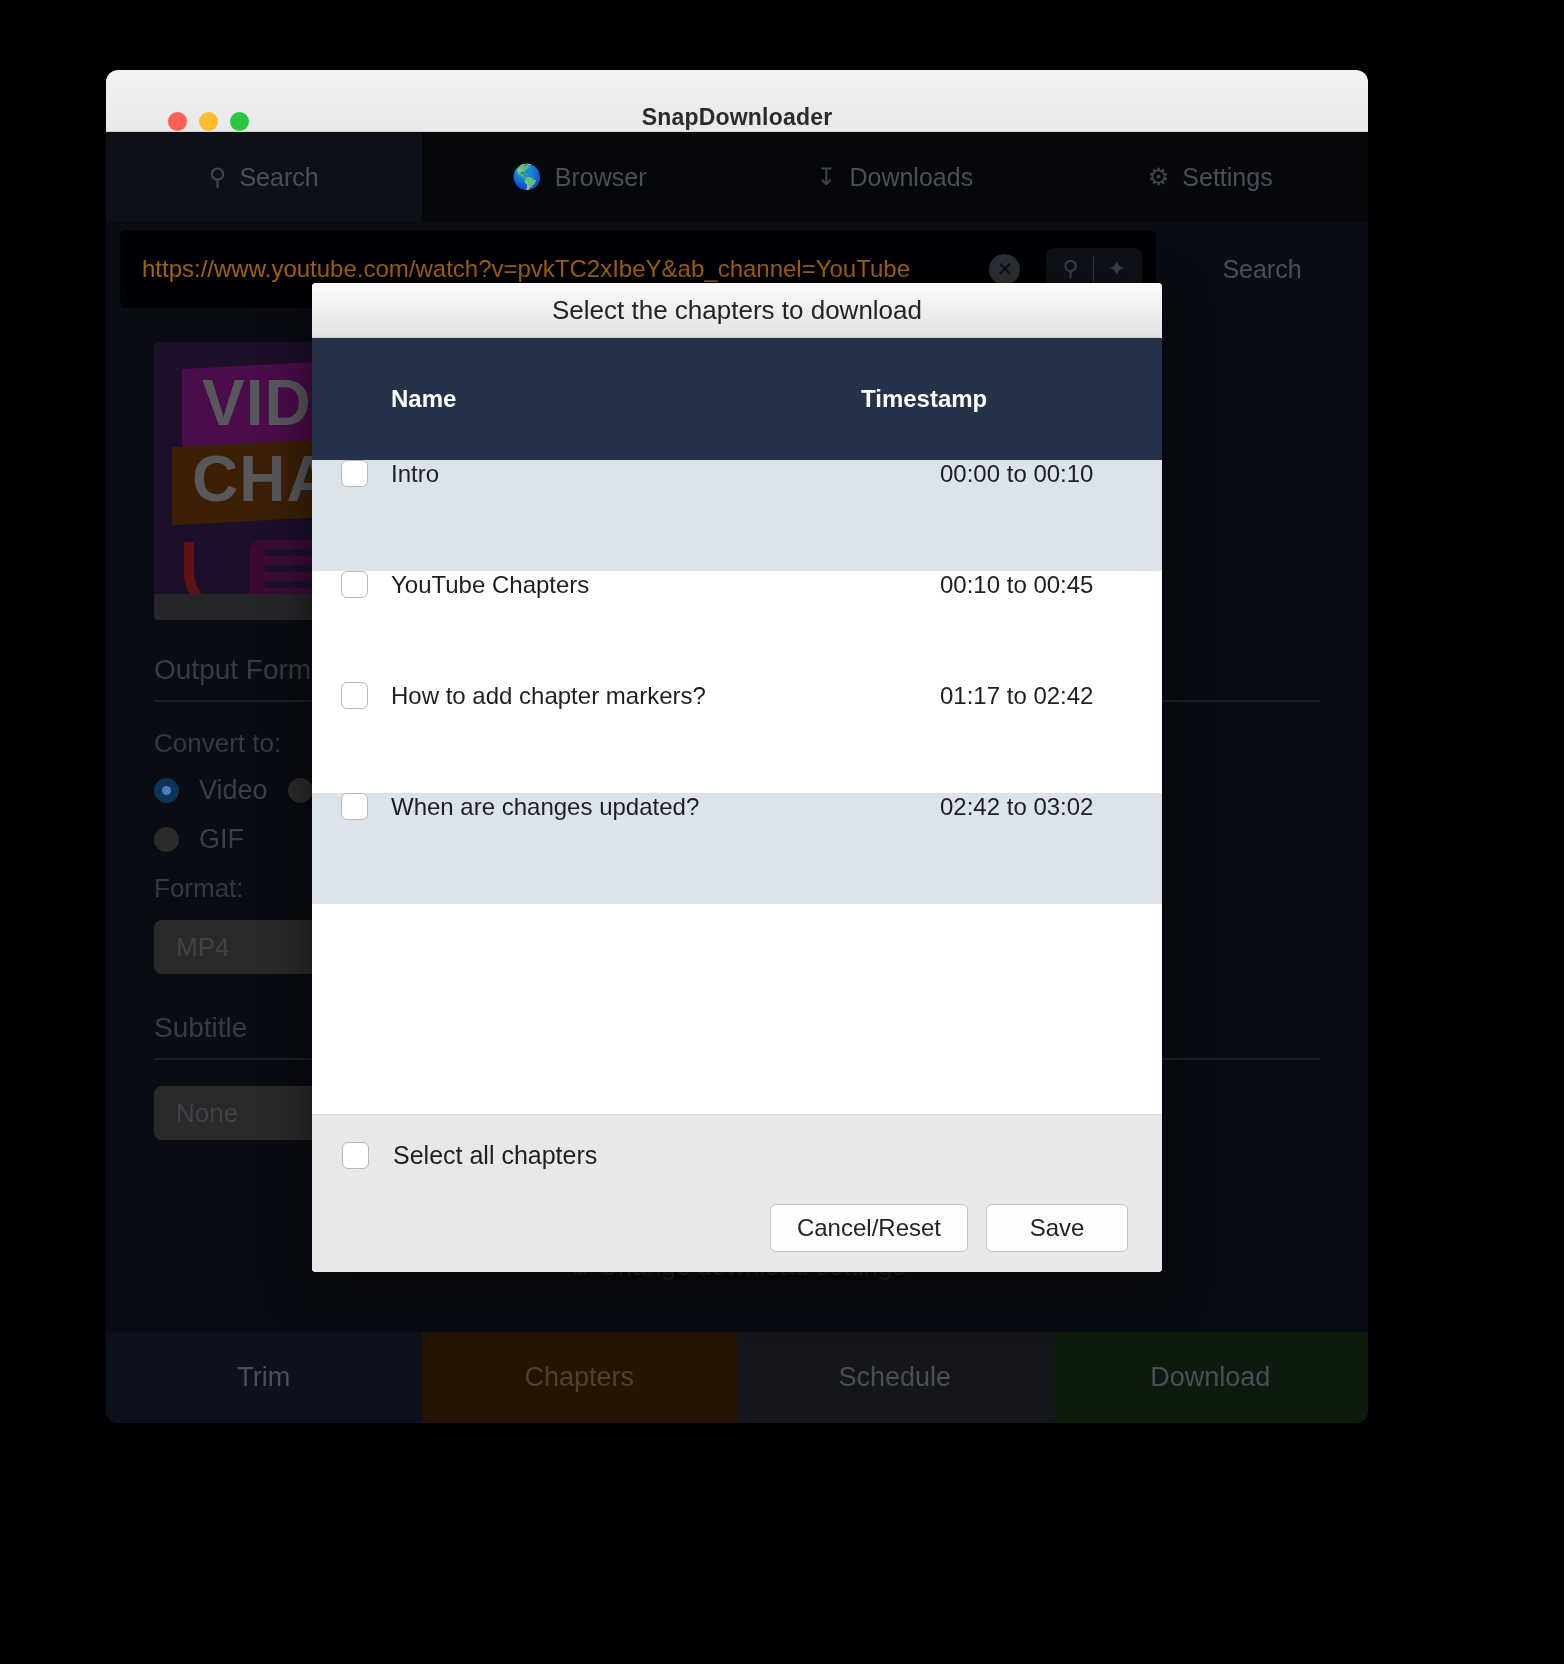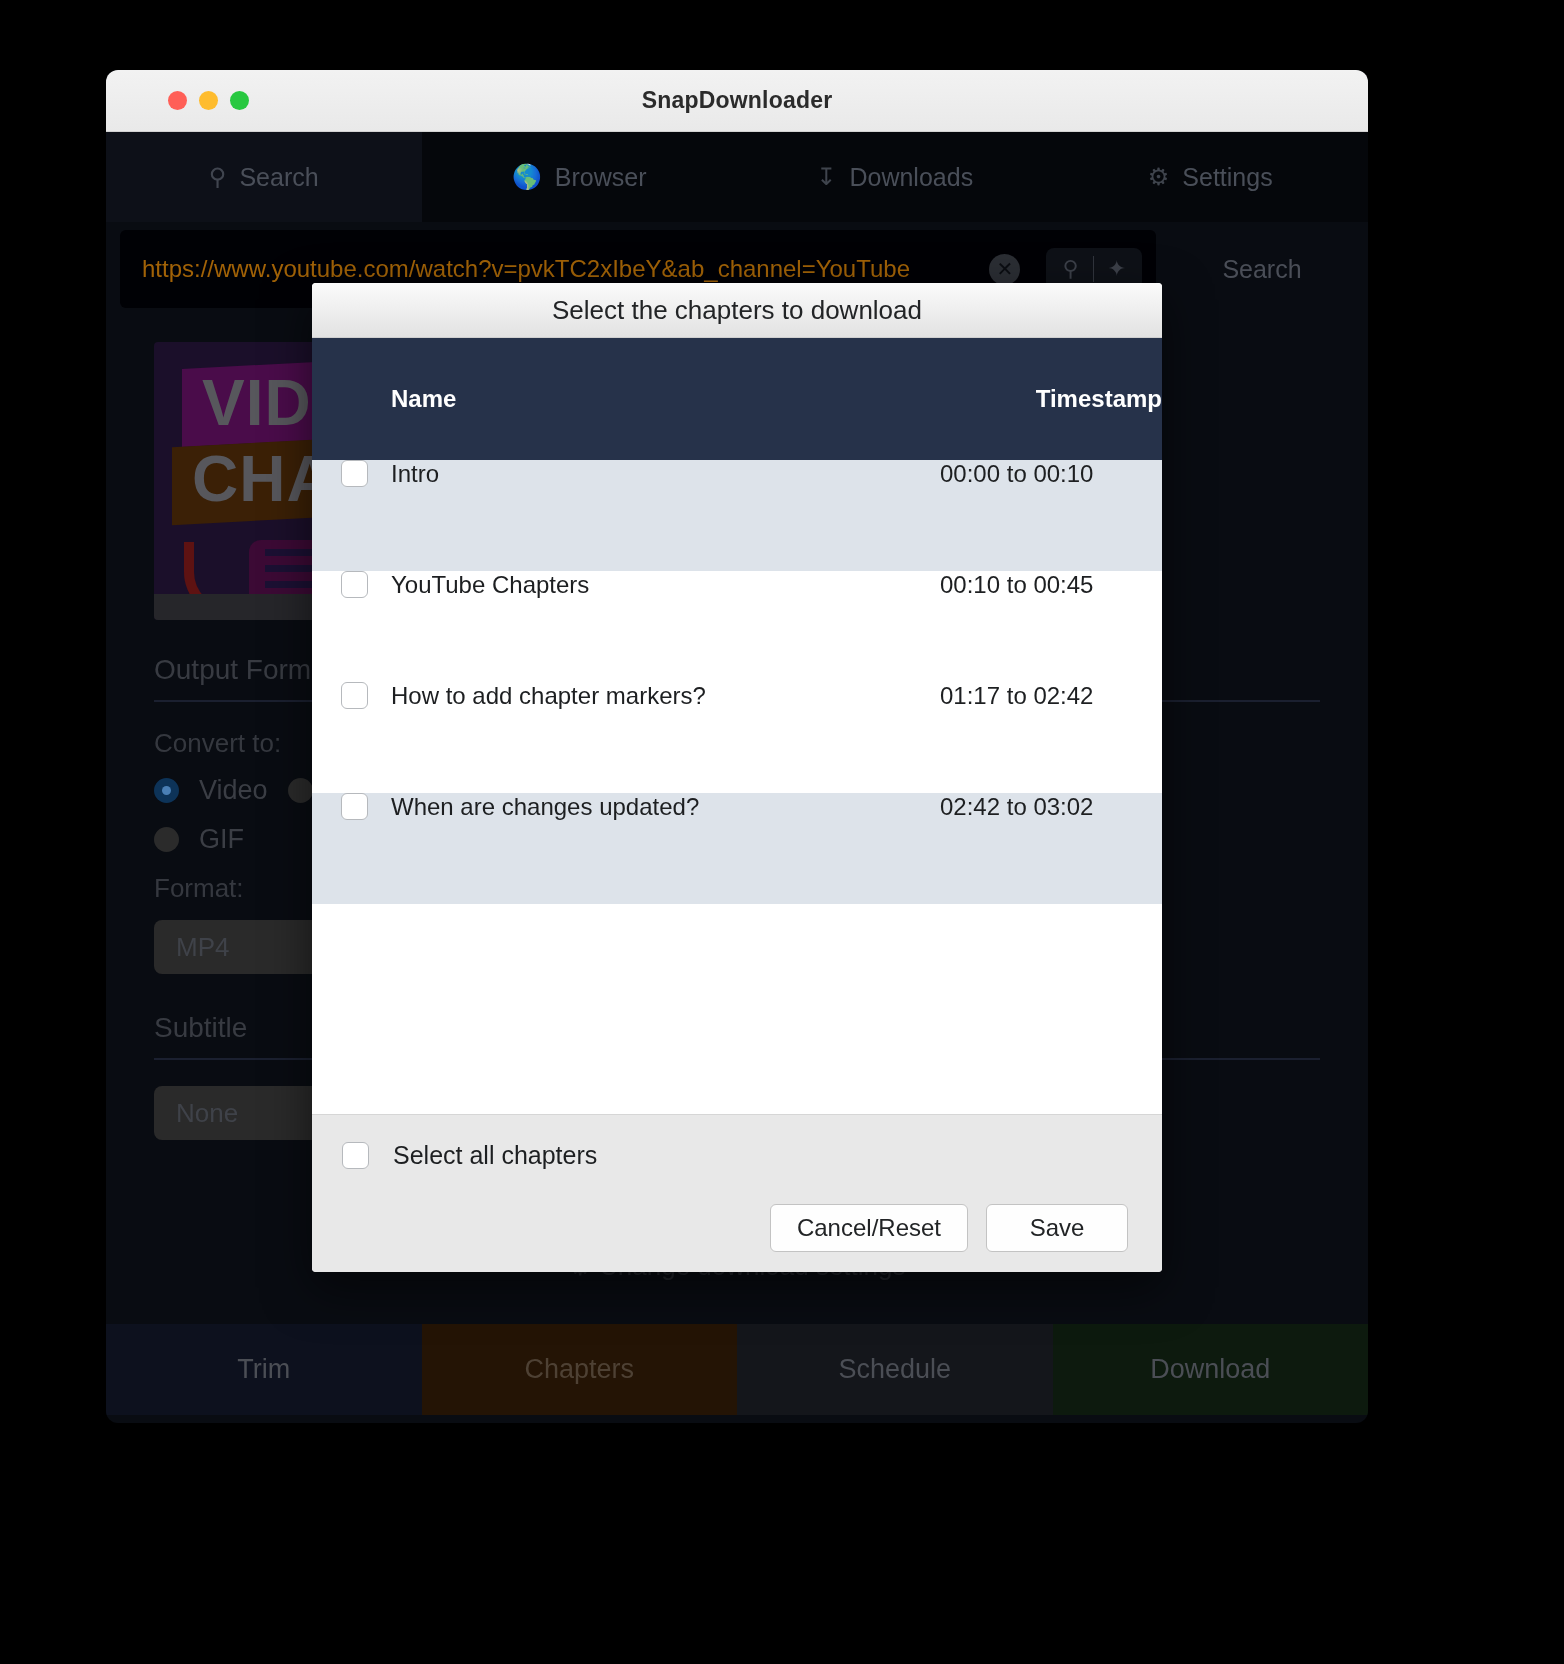--- a/index.html
+++ b/index.html
@@ -19,21 +19,21 @@
     border-radius: 12px;
     overflow: hidden;
     box-shadow: 0 0 70px 30px rgba(0,0,0,0.9);
   }
 
   
   .titlebar {
     height: 62px;
     background: linear-gradient(180deg,#f2f2f2 0%, #e9e9e9 100%);
     border-bottom: 1px solid #d2d2d2;
-    display: flex; align-items: center;
+    display: flex; align-items: flex-end;
     position: relative;
     padding-left: 40px;
   }
   .traffic { display: flex; gap: 12px; margin-left: 22px; }
   .dot { width: 19px; height: 19px; border-radius: 50%; }
   .dot.red { background: #ff5f57; }
   .dot.yellow { background: #febc2e; }
   .dot.green { background: #28c840; }
   .title-text {
     position: absolute; left: 0; right: 0; text-align: center;
@@ -152,21 +152,21 @@
     margin-top: 6px; width: 330px; height: 54px; background:#2a2a2a;
     border-radius: 8px; display:flex; align-items:center; padding: 0 22px;
     font-size: 26px; color:#3f4249;
   }
   .cds {
     position:absolute; left:0; right:0; bottom: 30px; text-align:center;
     color:#23262c; font-size: 26px;
   }
 
   
-  .actionbar { position:absolute; left:0; bottom:8px; width:100%; height:91px; display:flex;text-align:right; }
+  .actionbar { position:absolute; left:0; bottom:0; width:100%; height:91px; display:flex;text-align:right; }
   .act { flex:1; display:flex; align-items:center; justify-content:center;
          font-size: 27px; color:#4b4e55; }
   .act.trim { background:#0d111e; }
   .act.chapters { background:#241405; color:#4e4134; }
   .act.schedule { background:#14161b; }
   .act.download { background:#0d1a0e; }
 
   
   .modal {
     position: absolute;
@@ -181,21 +181,21 @@
     border-bottom: 1px solid #cfcfcf;
     display:flex; align-items:center; justify-content:center;
     font-size: 26px; color: #222426;
   }
   .tbl-head {
     height: 122px; flex: none; background: #26324a;
     display:flex; align-items:center; color:#ffffff;
     font-size: 24px; font-weight: bold;
   }
   .col-name { width: 470px; padding-left: 79px; }
-  .col-ts   { flex: 1; padding-left: 79px; text-align: right; }
+  .col-ts   { flex: 1; padding-left: 79px; }
 
   .rows { flex: 1; overflow: hidden; background:#fff; }
   .row {
     height: 111px; display:flex; align-items:flex-start;
     font-size: 24px; color:#1d1f21;
   }
   .row.alt { background:#dde3ea; }
   .cb {
     width: 27px; height: 27px; border-radius: 6px;
     background:#fff; border:1px solid #b6b9bd; flex:none;

